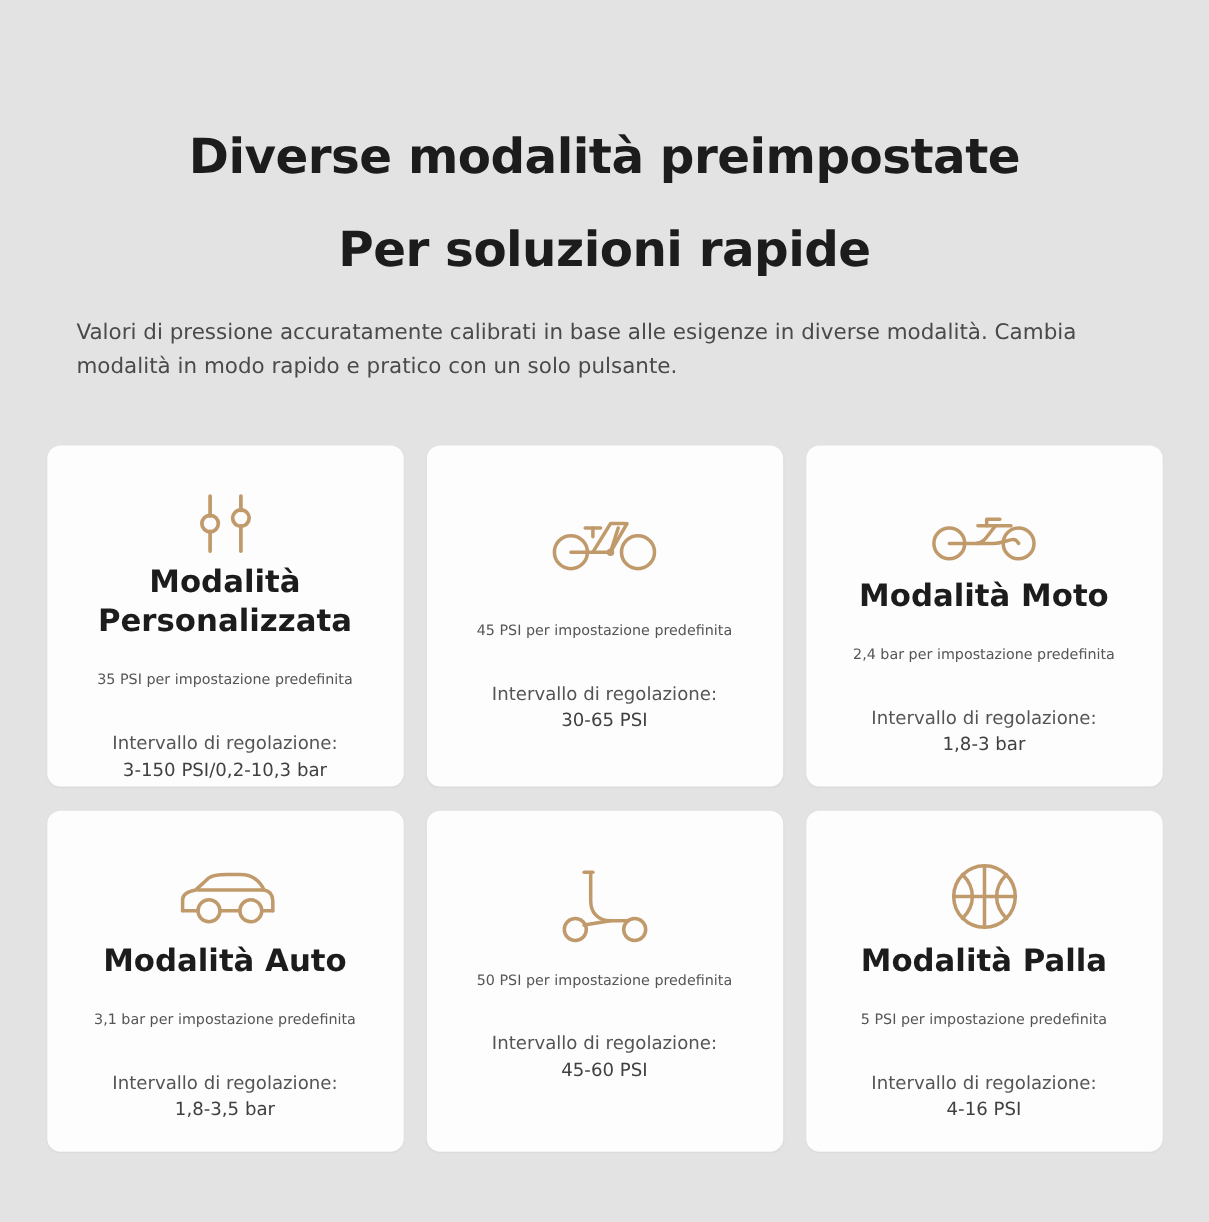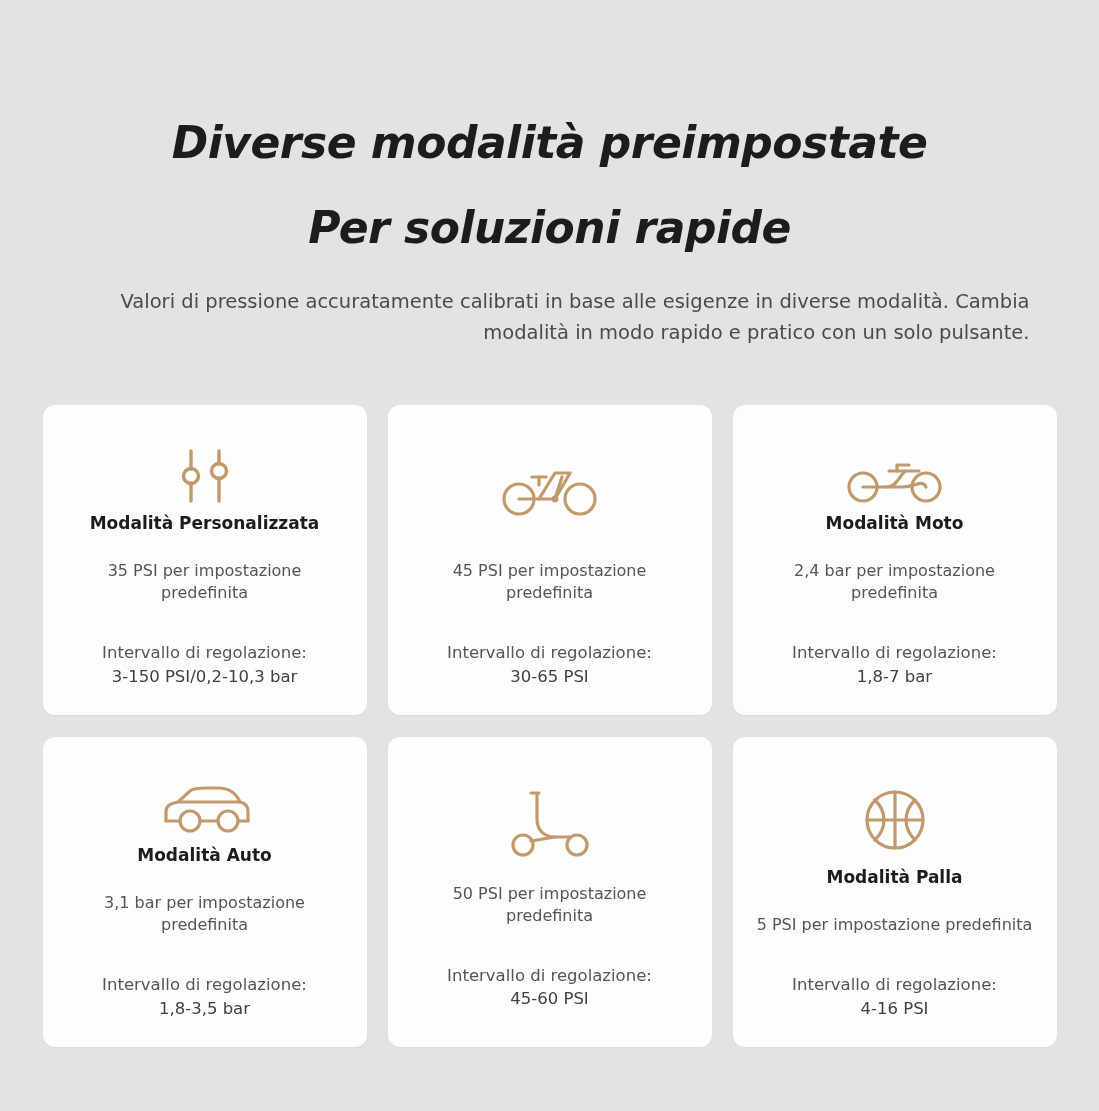--- a/index.html
+++ b/index.html
@@ -22,25 +22,24 @@
     position: relative;
   }
   .headline {
     text-align: center;
     font-weight: bold;
     font-size: 44px;
     line-height: 1.28;
     letter-spacing: -0.5px;
     color: #1c1c1c;
     padding-top: 86px;
-    font-style: italic;
   }
   .headline .l2 { display: block; margin-top: 28px; }
   .subhead {
-    text-align: right;
+    text-align: left;
     font-size: 19.5px;
     line-height: 1.62;
     color: #4a4a4a;
     max-width: 960px;
     margin: 26px auto 0 auto;
     font-weight: 400;
   }
   .grid {
     margin: 56px auto 0 auto;
     width: 1014px;
@@ -60,29 +59,29 @@
     box-shadow: 0 1px 2px rgba(0,0,0,0.04);
   }
   .icon-wrap {
     height: 96px;
     display: flex;
     align-items: center;
     justify-content: center;
   }
   .icon-wrap svg { display: block; }
   .card-title {
-    font-size: 17px;
+    font-size: 28px;
     font-weight: bold;
     color: #1c1c1c;
     text-align: center;
     line-height: 1.3;
     margin-top: 2px;
   }
   .card-default {
-    font-size: 16px;
+    font-size: 13px;
     color: #555;
     text-align: center;
     margin-top: 26px;
     line-height: 1.4;
   }
   .card-range-label {
     font-size: 16.5px;
     color: #555;
     text-align: center;
     margin-top: 36px;
@@ -152,21 +151,21 @@
           <circle cx="83" cy="42" r="14"></circle>
           <path d="M20 42 L44 42 C52 42 55 34 62 26 L76 26"></path>
           <path d="M44 42 L60 42 C72 42 79 34 83 42"></path>
           <path d="M46 26 L62 26"></path>
           <path d="M54 26 L54 20 L66 20"></path>
         </svg>
       </div>
       <div class="card-title">Modalità Moto</div>
       <div class="card-default">2,4 bar per impostazione predefinita</div>
       <div class="card-range-label">Intervallo di regolazione:</div>
-      <div class="card-range-value">1,8-7 bar</div>
+      <div class="card-range-value">1,8-3 bar</div>
     </div>
 
     <div class="card">
       <div class="icon-wrap">
         <svg width="98" height="58" viewBox="0 0 98 58" fill="none" stroke="#c19a6b" stroke-width="3.2" stroke-linecap="round" stroke-linejoin="round">
           <path d="M10 42 L10 32 C10 26 16 24 22 23 L34 12 C38 9 44 9 50 9 L62 9 C72 9 80 14 84 23 C90 24 92 28 92 33 L92 42"></path>
           <line x1="10" y1="42" x2="24" y2="42"></line>
           <line x1="44" y1="42" x2="62" y2="42"></line>
           <line x1="82" y1="42" x2="92" y2="42"></line>
           <circle cx="34" cy="42" r="10"></circle>

